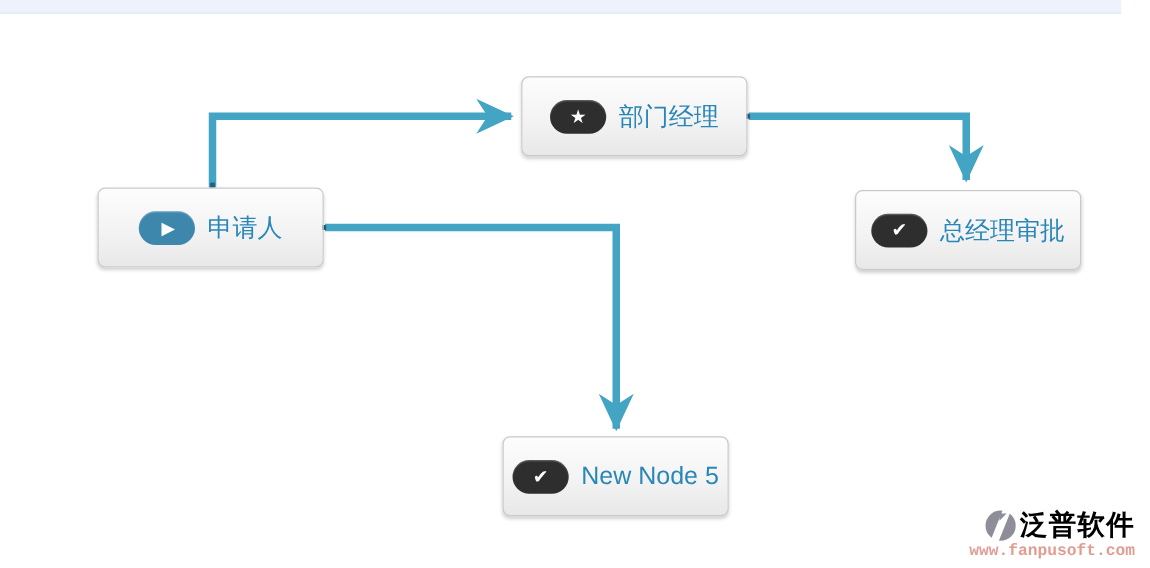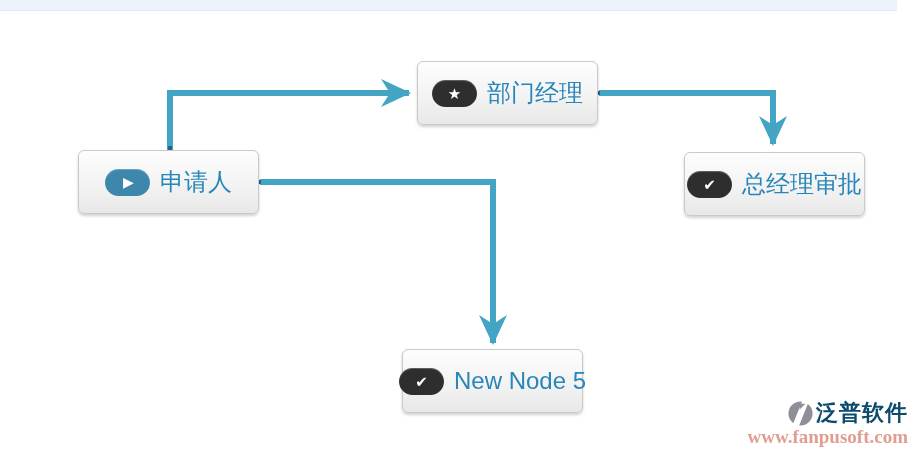--- a/index.html
+++ b/index.html
@@ -23,41 +23,41 @@
   }
   .pill{
     width:45px;height:27px;border-radius:14px;flex:0 0 auto;
     display:flex;align-items:center;justify-content:center;
     box-shadow:inset 0 1px 1px rgba(255,255,255,0.25);
   }
   .pill-teal{background:#3d87ad;}
   .pill-dark{background:#2e2e2e;}
   .pill .glyph{color:#ffffff;font-size:15px;line-height:1;font-weight:bold;}
   .pill-teal .glyph{font-size:14px;padding-left:2px;}
-  .node-label{color:#2986b8;font-size:24px;white-space:nowrap;}
+  .node-label{color:#2986b8;font-size:20px;white-space:nowrap;}
   
   .anchor{
     position:absolute;width:4px;height:4px;background:#27617e;border-radius:1px;
   }
   
   svg.wires{position:absolute;left:0;top:0;width:920px;height:454px;pointer-events:none;}
   svg.wires path{pointer-events:stroke;cursor:pointer;}
   
   .watermark{
     position:absolute;right:12px;bottom:6px;text-align:center;user-select:none;
   }
   .wm-row{display:flex;align-items:center;justify-content:flex-end;gap:2px;}
   .wm-logo{width:27px;height:27px;flex:0 0 auto;}
   .wm-brand{
-    color:#0c4a6e;font-size:22px;letter-spacing:1px;
+    color:#000000;font-size:22px;letter-spacing:1px;
     font-family:"Liberation Serif","DejaVu Serif",serif;font-weight:bold;
   }
   .wm-url{
-    color:#e29d92;font-size:19px;font-weight:bold;margin-top:-2px;
-    font-family:Liberation Serif, serif;
+    color:#e29d92;font-size:13px;font-weight:bold;margin-top:-2px;
+    font-family:Liberation Mono, monospace;
   }
 </style>
 </head>
 <body>
 
 <div id="stage">
 
   <div class="top-bar"></div>
 
   <svg class="wires">

